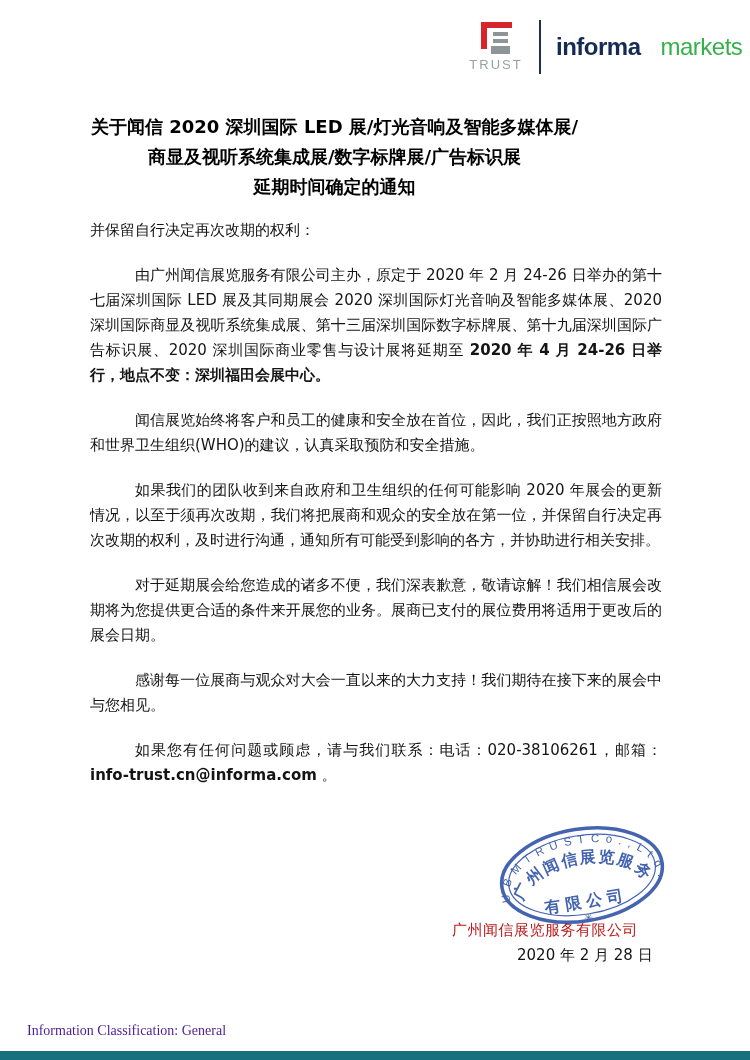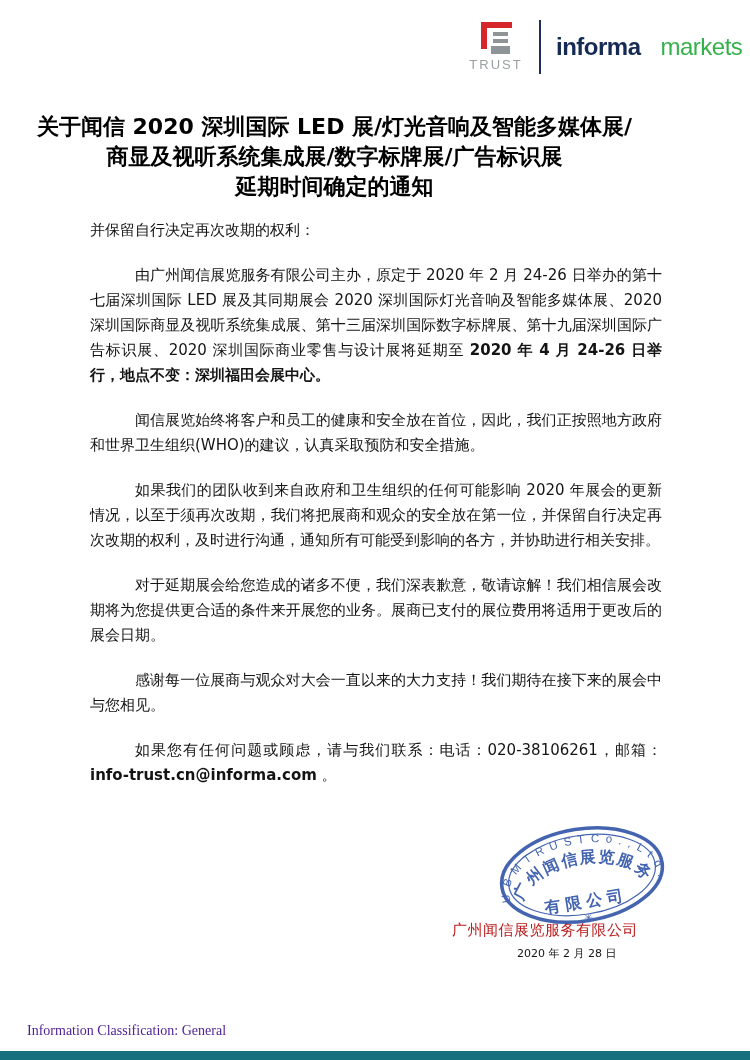--- a/index.html
+++ b/index.html
@@ -18,32 +18,32 @@
   .trust-icon .gray-2 { position:absolute; left:17px; top:17px; width:15px; height:4px;  background:#8f9496; }
   .trust-icon .gray-3 { position:absolute; left:15px; top:24px; width:19px; height:8px;  background:#8f9496; }
   .trust-label { margin-top:3px; font-size:13px; letter-spacing:2px; color:#9aa0a2; font-family:"Liberation Sans",sans-serif; }
   .brand-divider { width:2px; height:54px; background:#1e2d5a; }
   .informa-wordmark { font-family:"Liberation Sans",sans-serif; font-size:24px; letter-spacing:-0.5px; white-space:nowrap; }
   .informa-wordmark .w1 { font-weight:bold; color:#152a55; }
   .informa-wordmark .w2 { font-weight:normal; color:#35b14b; margin-left:20px; }
 
   
   .doc-title { position:absolute; top:112px; left:0; width:669px; text-align:center;
-    font-size:22px; font-weight:bold; line-height:30px; color:#000; }
+    font-size:18px; font-weight:bold; line-height:30px; color:#000; }
 
   
   .body-text { position:absolute; top:218px; left:90px; width:572px;
     font-size:15px; line-height:25px; text-align:justify; color:#141414; }
   .greeting { margin:0; }
   .para { margin:20px 0 0 0; text-indent:3em; }
   .para .b, .b { font-weight:bold; }
 
   
   .sig-company { position:absolute; top:921px; left:452px; font-size:15px; letter-spacing:0.5px; color:#b91c1c; z-index:1; }
-  .sig-date    { position:absolute; top:946px; left:517px; font-size:11px; color:#141414; z-index:1; }
+  .sig-date    { position:absolute; top:946px; left:517px; font-size:15px; color:#141414; z-index:1; }
 
   
   .stamp { position:absolute; left:493px; top:815px; width:178px; height:124px; z-index:2; opacity:0.88; }
 
   
   .footer-classification { position:absolute; left:27px; top:1023px;
     font-family:"Liberation Serif", serif; font-size:14px; color:#4c1d95; }
   .footer-bar { position:absolute; left:0; bottom:0; width:750px; height:9px; background:#17707e; }
 </style>
 </head>

